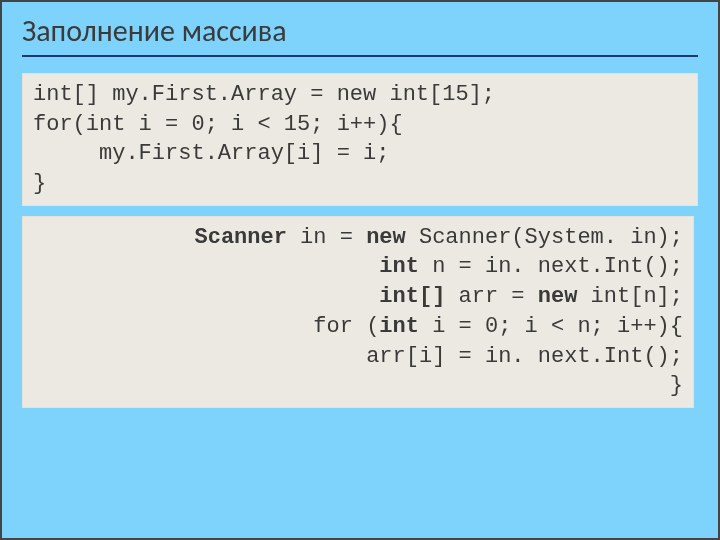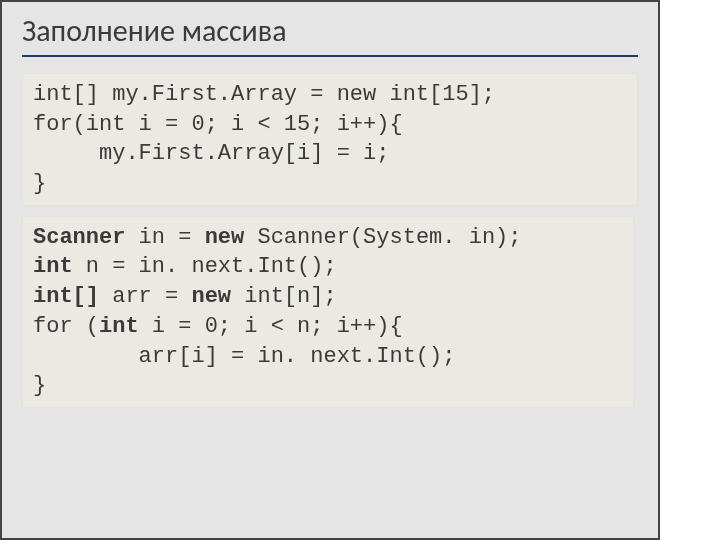--- a/index.html
+++ b/index.html
@@ -6,24 +6,24 @@
     margin: 0;
     padding: 0;
     width: 720px;
     height: 540px;
     background: #fff;
     font-family: Calibri, "Segoe UI", Arial, sans-serif;
     color: #3a3a3a;
   }
   .slide {
     box-sizing: border-box;
-    width: 660px;
+    width: 720px;
     height: 540px;
     border: 2px solid #444;
-    background: #e5e5e5;
+    background: #7dd3fc;
     position: relative;
   }
   .title-wrap {
     padding: 10px 20px 4px 20px;
   }
   .title {
     font-size: 30px;
     font-weight: 400;
     color: #3b3b3b;
     margin: 0;
@@ -39,20 +39,21 @@
     padding: 6px 10px;
     margin: 4px 0 10px 0;
     font-family: Consolas, "Courier New", monospace;
     font-size: 22px;
     line-height: 1.35;
     white-space: pre;
     color: #3a3a3a;
   }
   .codeblock.indent {
     margin-right: 4px;
+    text-align: right;
   }
   .bodytext {
     font-size: 24px;
     color: #3b3b3b;
     margin: 10px 0 8px 0;
     line-height: 1.25;
   }
   .kw { font-weight: 700; }
 </style>
 </head>

